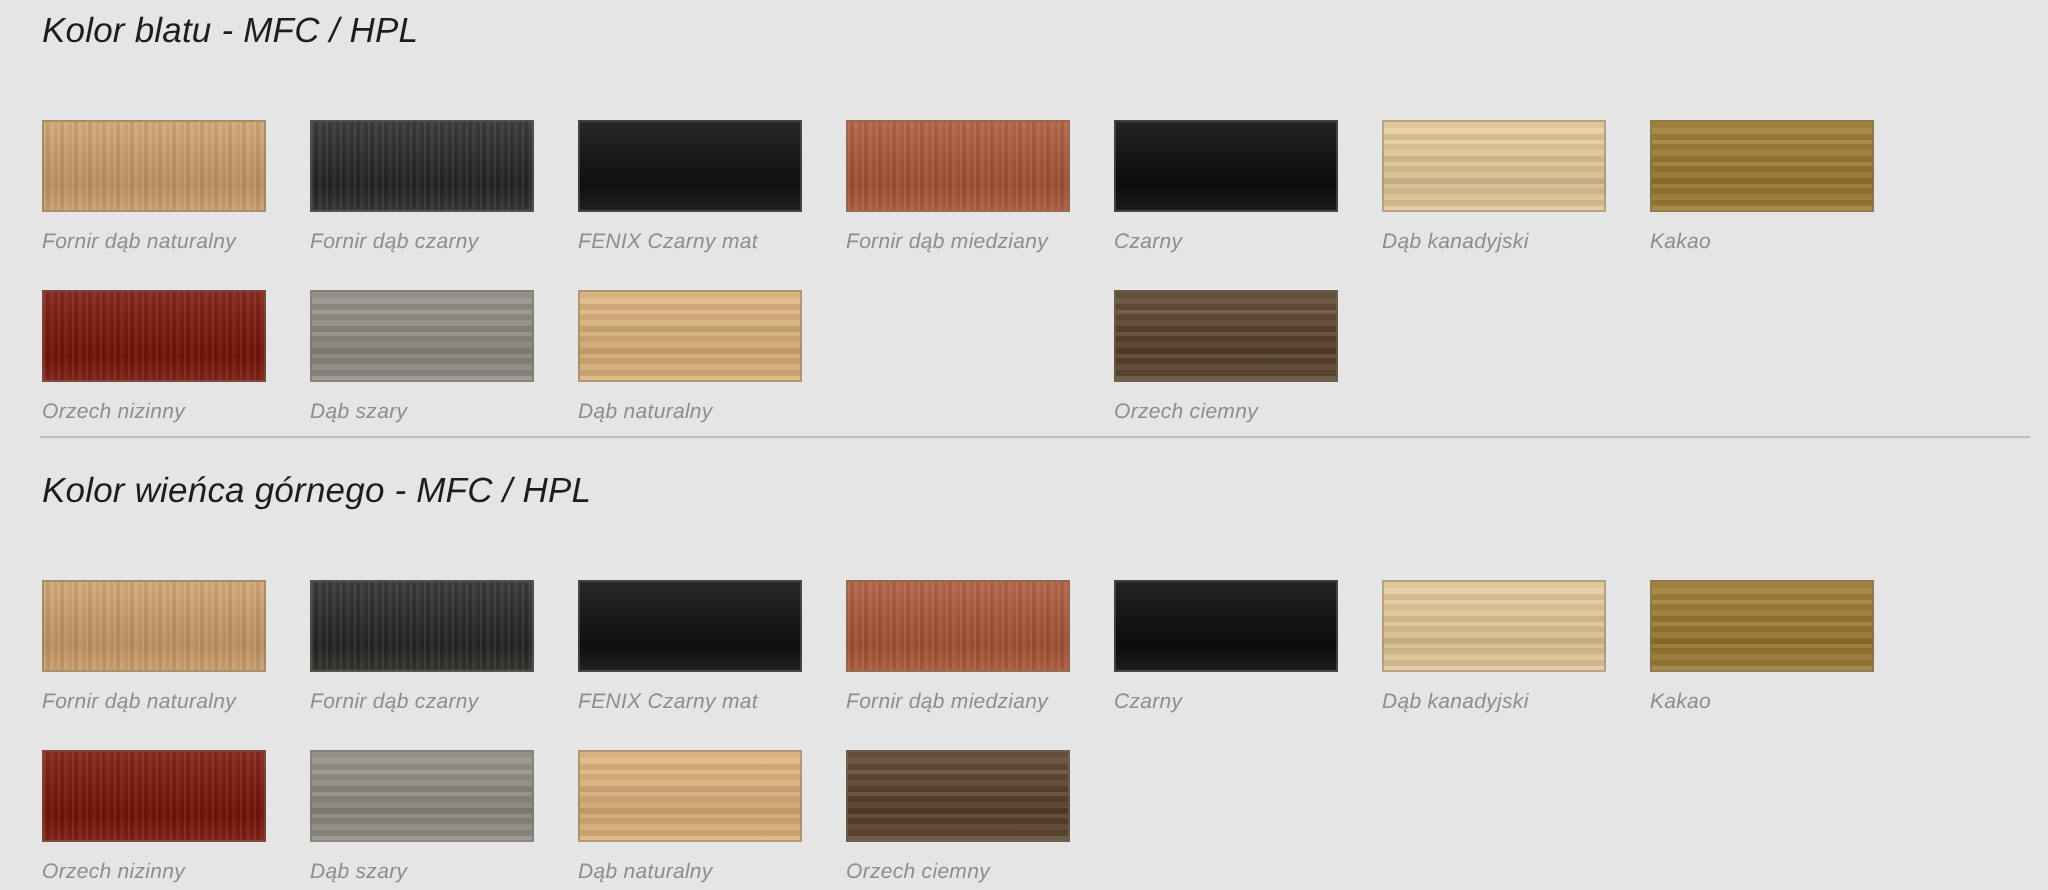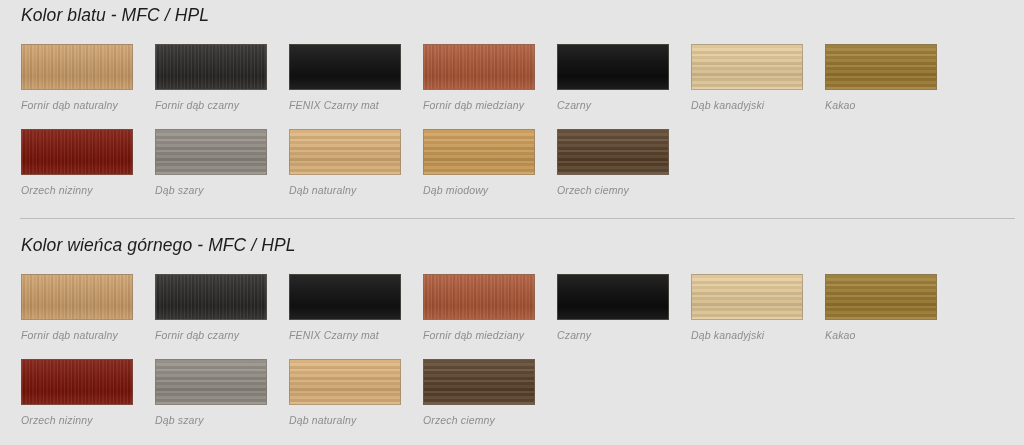--- a/index.html
+++ b/index.html
@@ -53,21 +53,21 @@
     width: 960px;
   }
 
   .swatch-row {
     position: relative;
     height: 85px;
   }
 
   .swatch-item {
     position: absolute;
-    top: 0;
+    top: 16px;
     width: 104px;
   }
 
   .swatch-chip {
     width: 112px;
     height: 46px;
     box-sizing: border-box;
     border: 1px solid rgba(120,110,100,0.45);
     background-color: #b08b5e;
     background-repeat: repeat;
@@ -165,26 +165,20 @@
               <div class="grain" style="background-image: repeating-linear-gradient(0deg, rgba(255, 255, 255, 0.1) 0px, rgba(255, 255, 255, 0.1) 2px, rgba(0, 0, 0, 0.08) 2px, rgba(0, 0, 0, 0.08) 5px, rgba(255, 255, 255, 0.05) 5px, rgba(255, 255, 255, 0.05) 8px, rgba(0, 0, 0, 0.05) 8px, rgba(0, 0, 0, 0.05) 11px);"></div>
             </div>
             <div class="swatch-label">Dąb szary</div>
           </div>
           <div class="swatch-item" style="left: 268px;">
             <div class="swatch-chip" style="background-color: rgb(214, 174, 121); background-image: linear-gradient(rgb(228, 188, 135) 0%, rgb(214, 174, 121) 38%, rgb(204, 164, 111) 72%, rgb(220, 180, 127) 100%);">
               <div class="grain" style="background-image: repeating-linear-gradient(0deg, rgba(255, 255, 255, 0.1) 0px, rgba(255, 255, 255, 0.1) 2px, rgba(0, 0, 0, 0.08) 2px, rgba(0, 0, 0, 0.08) 5px, rgba(255, 255, 255, 0.05) 5px, rgba(255, 255, 255, 0.05) 8px, rgba(0, 0, 0, 0.05) 8px, rgba(0, 0, 0, 0.05) 11px);"></div>
             </div>
             <div class="swatch-label">Dąb naturalny</div>
           </div>
-          <div class="swatch-item" style="left: 402px;">
-            <div class="swatch-chip" style="background-color: rgb(199, 154, 88); background-image: linear-gradient(rgb(213, 168, 102) 0%, rgb(199, 154, 88) 38%, rgb(189, 144, 78) 72%, rgb(205, 160, 94) 100%);">
-              <div class="grain" style="background-image: repeating-linear-gradient(0deg, rgba(255, 255, 255, 0.1) 0px, rgba(255, 255, 255, 0.1) 2px, rgba(0, 0, 0, 0.08) 2px, rgba(0, 0, 0, 0.08) 5px, rgba(255, 255, 255, 0.05) 5px, rgba(255, 255, 255, 0.05) 8px, rgba(0, 0, 0, 0.05) 8px, rgba(0, 0, 0, 0.05) 11px);"></div>
-            </div>
-            <div class="swatch-label">Dąb miodowy</div>
-          </div>
           <div class="swatch-item" style="left: 536px;">
             <div class="swatch-chip" style="background-color: rgb(92, 70, 48); background-image: linear-gradient(rgb(106, 84, 62) 0%, rgb(92, 70, 48) 38%, rgb(82, 60, 38) 72%, rgb(98, 76, 54) 100%);">
               <div class="grain" style="background-image: repeating-linear-gradient(0deg, rgba(255, 255, 255, 0.1) 0px, rgba(255, 255, 255, 0.1) 2px, rgba(0, 0, 0, 0.08) 2px, rgba(0, 0, 0, 0.08) 5px, rgba(255, 255, 255, 0.05) 5px, rgba(255, 255, 255, 0.05) 8px, rgba(0, 0, 0, 0.05) 8px, rgba(0, 0, 0, 0.05) 11px);"></div>
             </div>
             <div class="swatch-label">Orzech ciemny</div>
           </div>
         </div>
       </div>
   </div>
 

